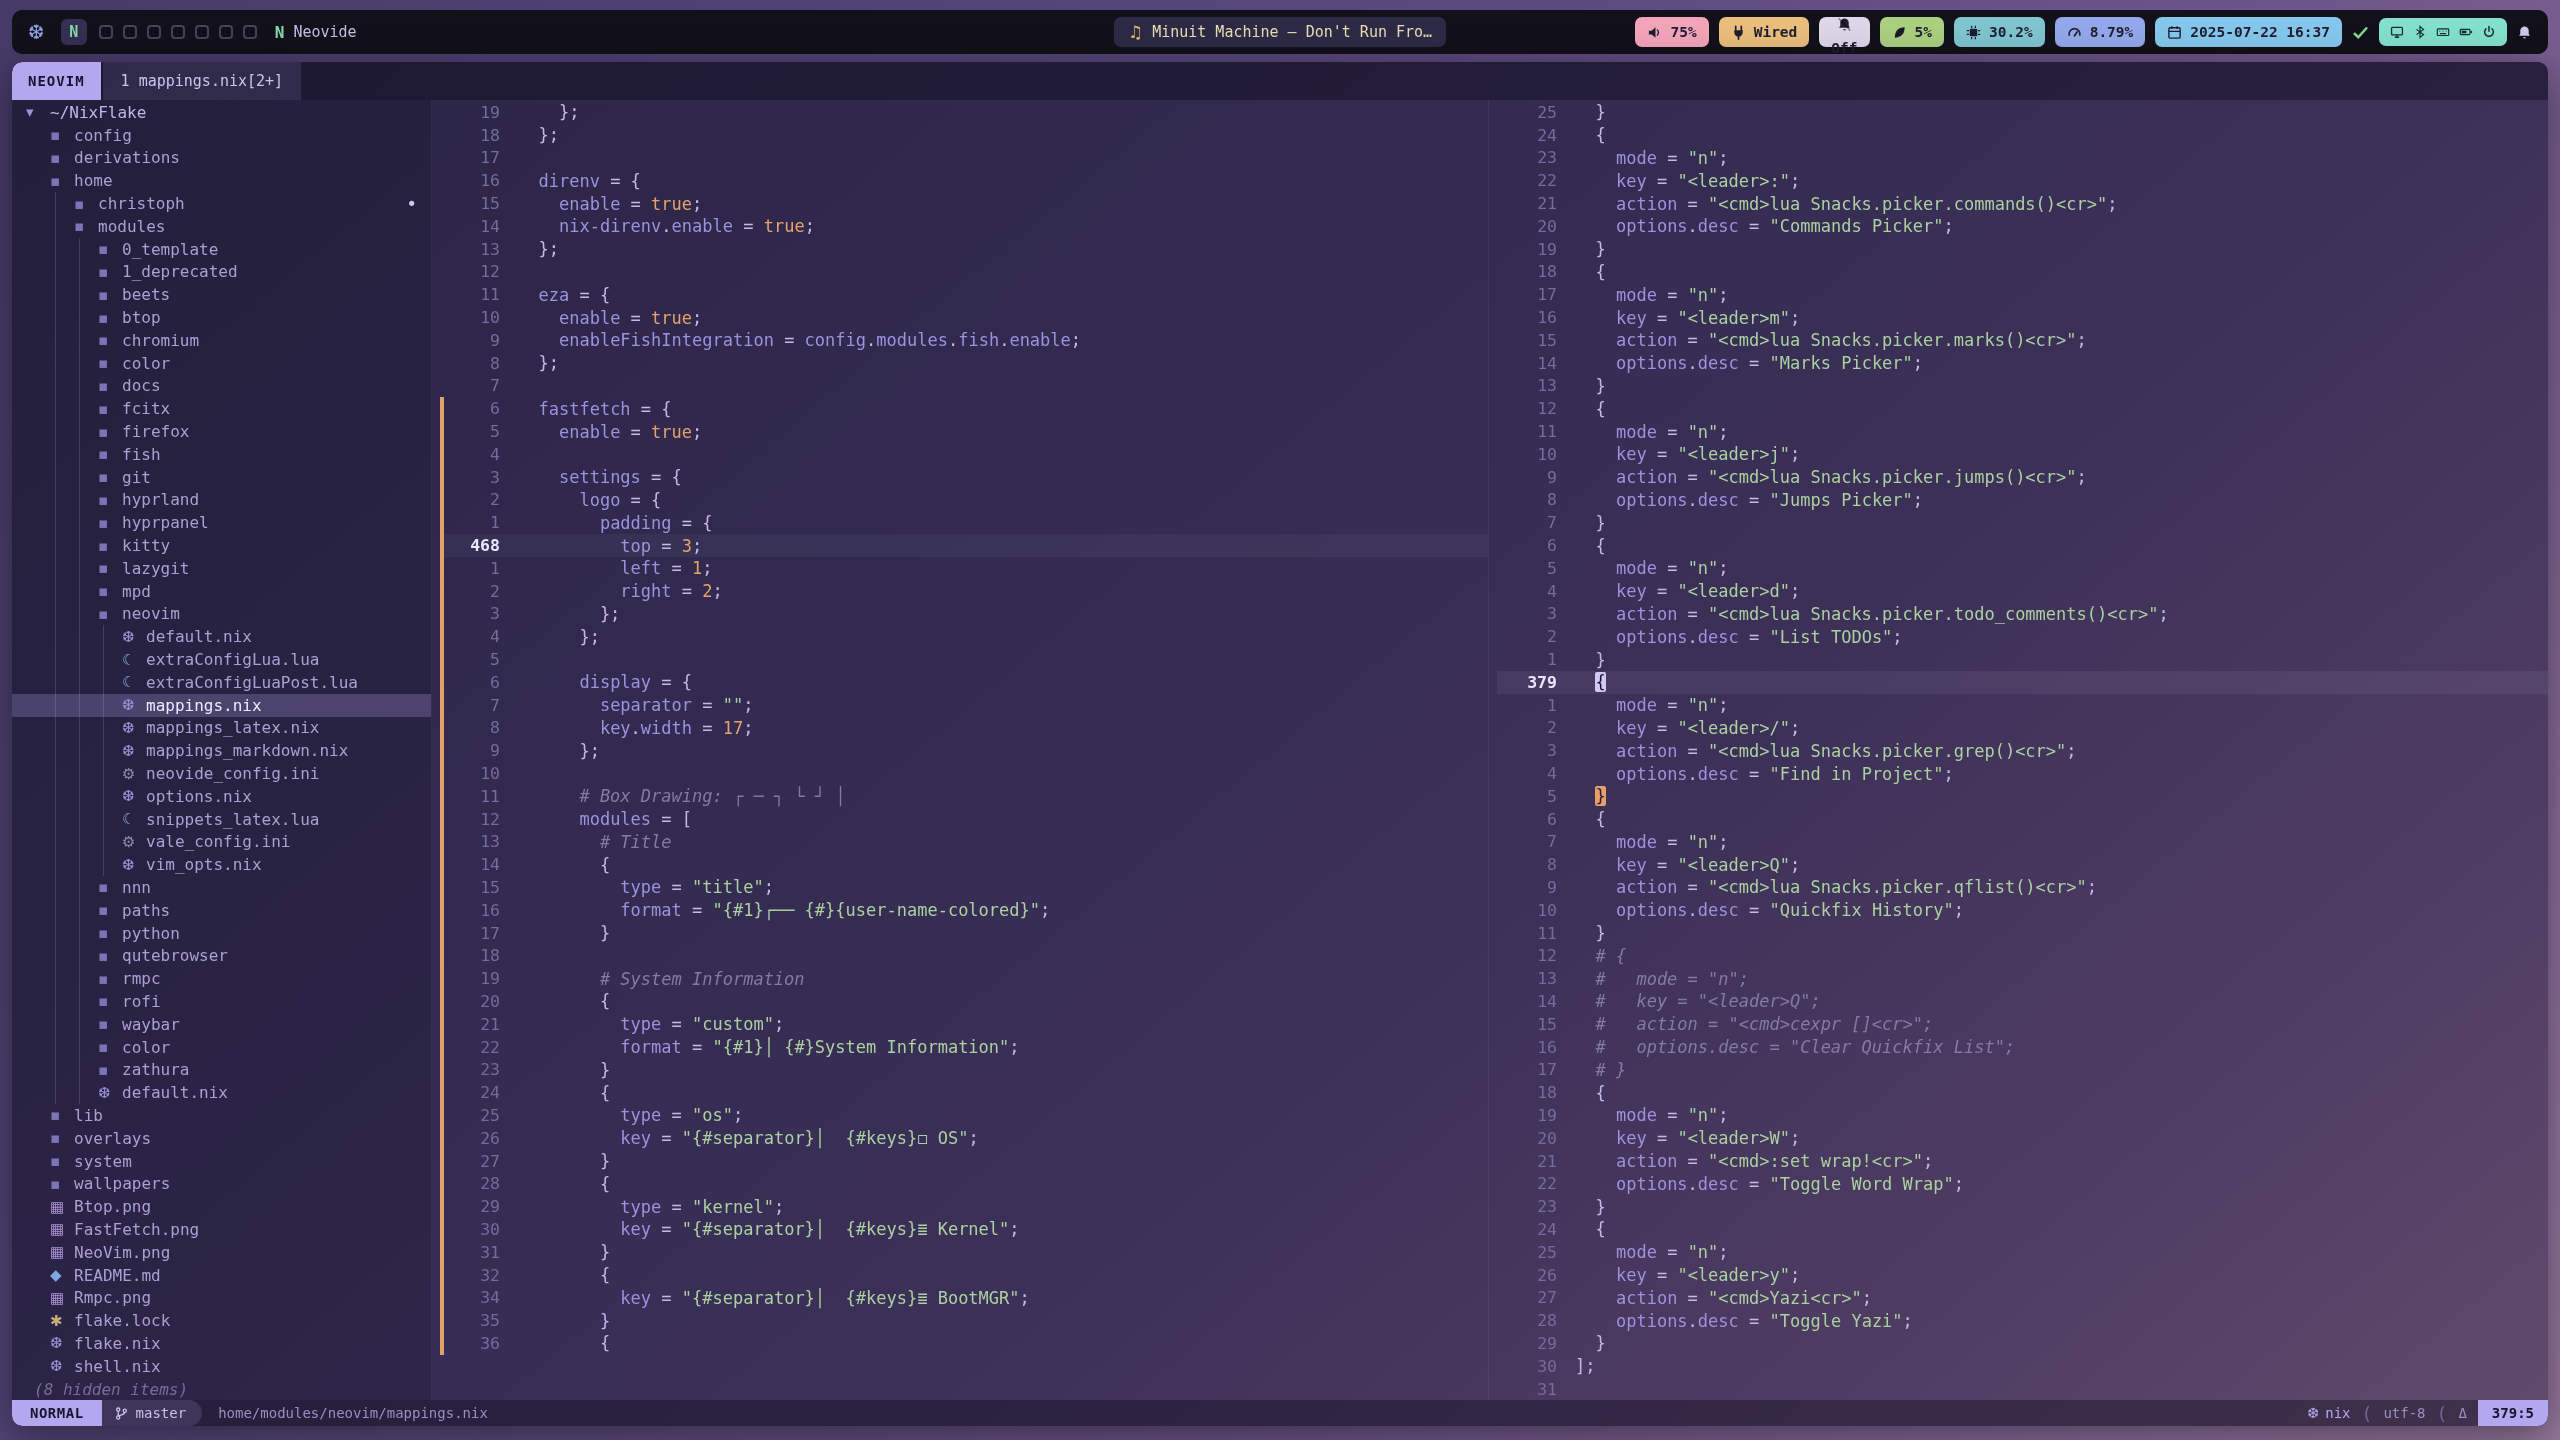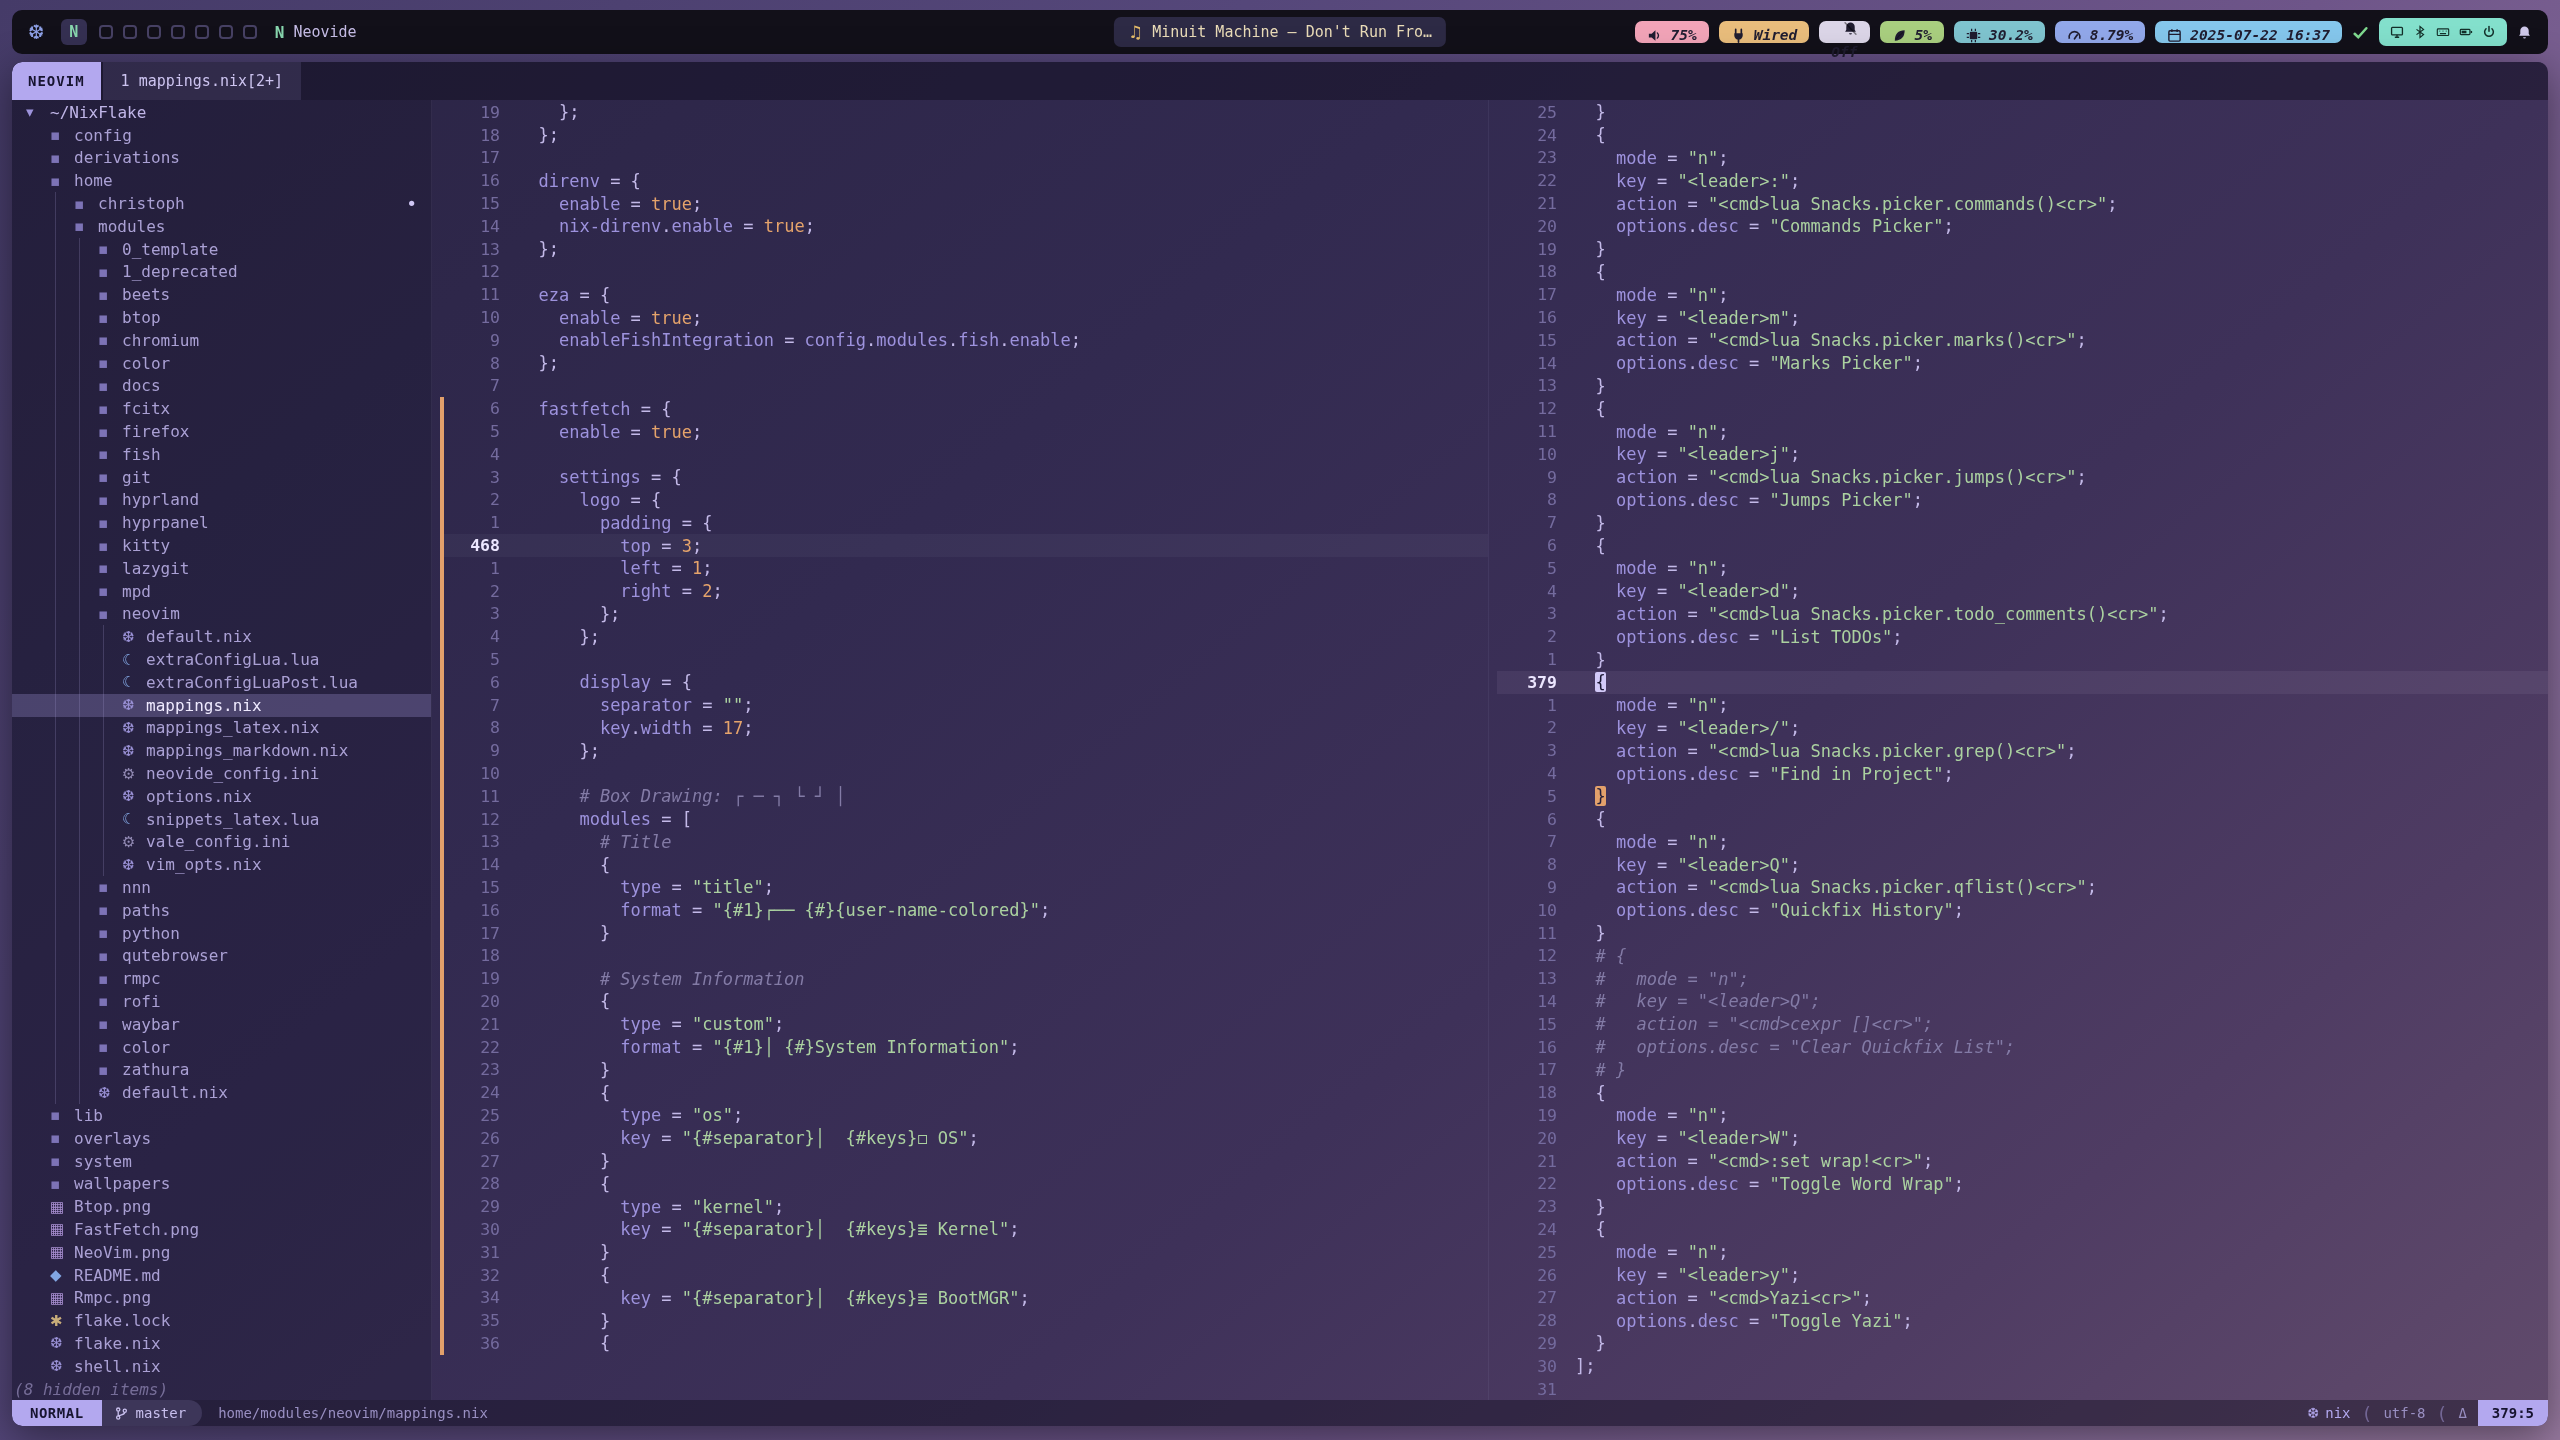--- a/index.html
+++ b/index.html
@@ -23,21 +23,21 @@
   .ws-empties { display:flex; align-items:center; gap:10px; margin-right:18px; }
   .ws-empty { width:14px; height:14px; border:2px solid #474164; border-radius:4px; display:inline-block; }
   .win-title { display:flex; align-items:center; gap:9px; }
   .win-title .nlogo { color:#88d6ae; font-weight:bold; font-size:16px; }
   .wt-label { color:#c6bde6; font-size:15px; }
   .bar-center { position:absolute; left:50%; transform:translateX(-50%); top:0; height:44px; display:flex; align-items:center; }
   .music { height:30px; background:#2d2a45; border-radius:7px; display:flex; align-items:center; gap:9px; padding:0 14px; }
   .music-note { color:#e6bd6a; font-size:17px; font-family:"DejaVu Sans",sans-serif; }
   .music-label { color:#eadcb8; font-size:15px; white-space:nowrap; }
   .bar-right { margin-left:auto; display:flex; align-items:center; gap:10px; }
-  .pill { height:22px; border-radius:7px; display:flex; align-items:flex-end; gap:8px; padding:0 12px; color:#201d30; font-weight:bold; font-size:14.5px; white-space:nowrap;font-style:italic; }
+  .pill { height:30px; border-radius:7px; display:flex; align-items:center; gap:8px; padding:0 12px; color:#201d30; font-weight:bold; font-size:14.5px; white-space:nowrap; }
   .pill-icon svg { width:15px; height:15px; display:block; }
   .tray-check { display:flex; align-items:center; }
   .tray-check svg { width:17px; height:17px; }
   .tray-pill { height:28px; border-radius:7px; display:flex; align-items:center; gap:9px; padding:0 11px; color:#14302a; }
   .tray-icon { display:flex; align-items:center; }
   .tray-icon svg { width:14px; height:14px; }
   .tray-bell { display:flex; align-items:center; }
   .tray-bell svg { width:15px; height:15px; }
   
   .nvim-window {
@@ -455,21 +455,21 @@
           <span class="tree-label">flake.lock</span>
         </div>
         <div class="tree-row" style="padding-left: 38px;">
           <span class="tree-icon" style="color: rgb(154, 145, 214);">❆</span>
           <span class="tree-label">flake.nix</span>
         </div>
         <div class="tree-row" style="padding-left: 38px;">
           <span class="tree-icon" style="color: rgb(154, 145, 214);">❆</span>
           <span class="tree-label">shell.nix</span>
         </div>
-        <div class="tree-row muted" style="padding-left: 2px;">
+        <div class="tree-row muted" style="padding-left: 22px;">
           <span class="tree-label">(8 hidden items)</span>
         </div>
       </div>
     <div class="editor left">
         <div class="row">
           <span class="gitbar"></span>
           <span class="lnum">19</span>
           <span class="code"><span class="tok-t">    };</span></span>
         </div>
         <div class="row">

